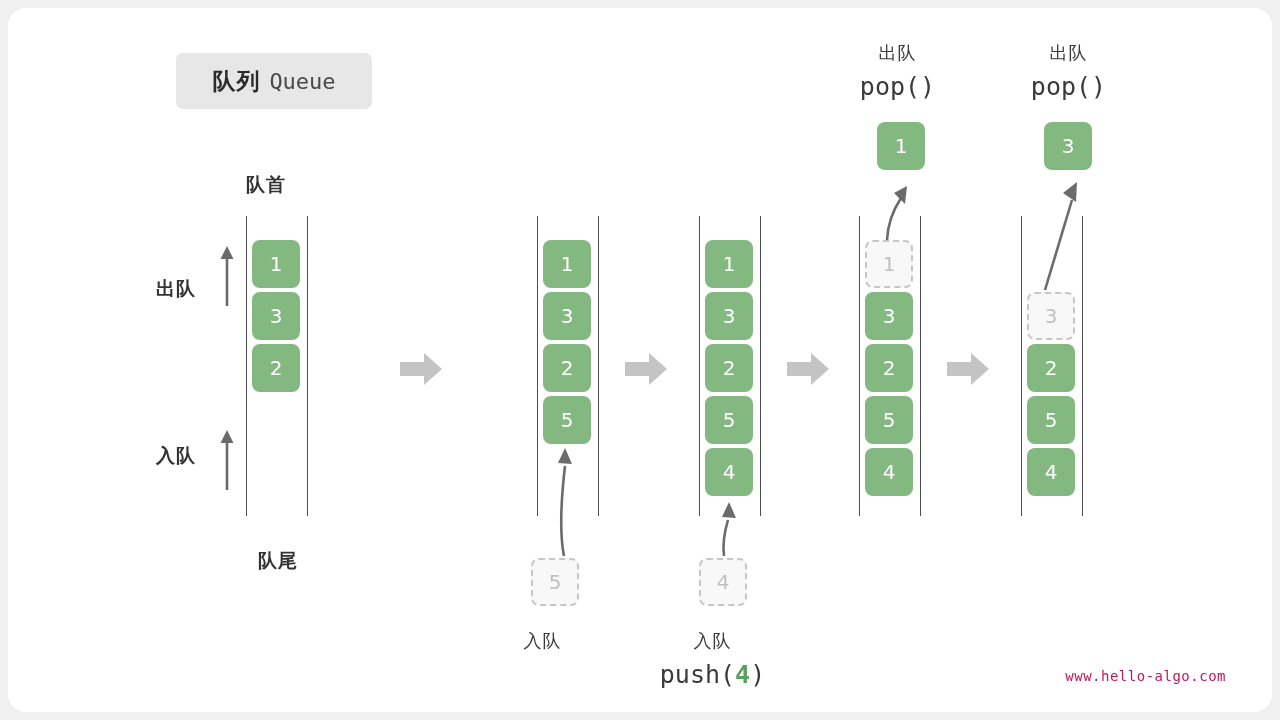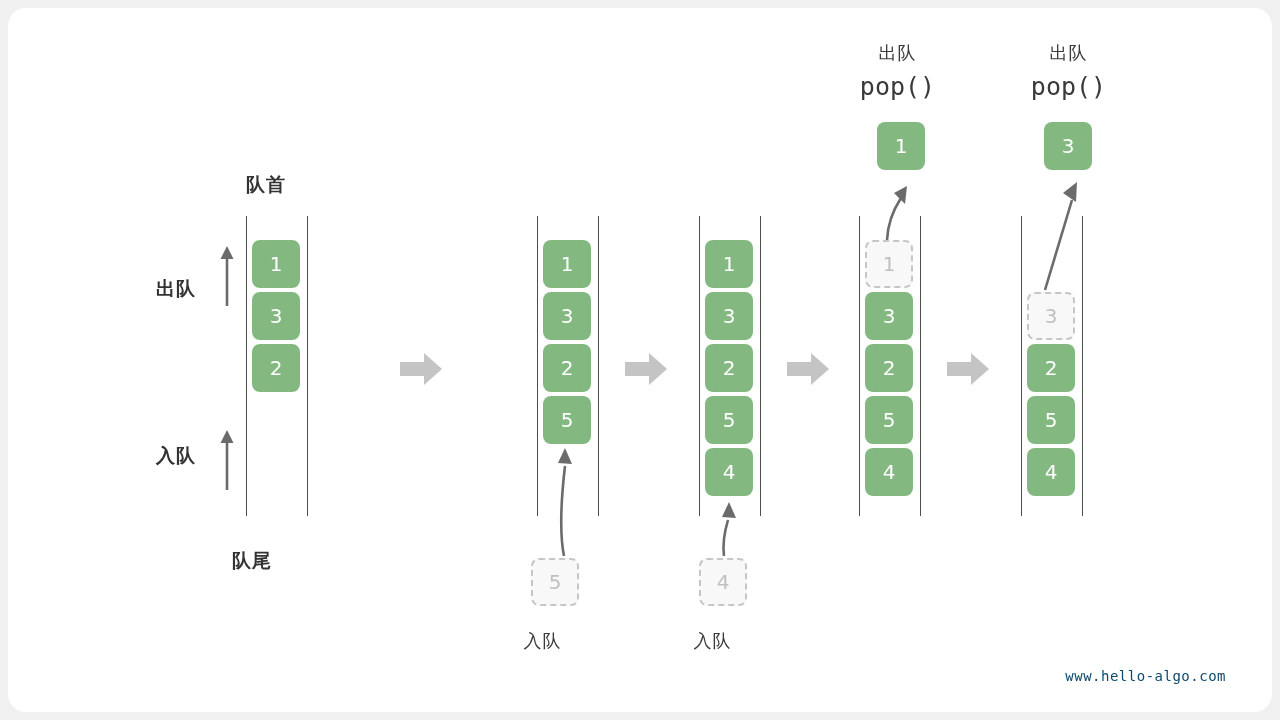--- a/index.html
+++ b/index.html
@@ -82,35 +82,39 @@
 
   
   .blockarrow {
     width: 42px; height: 34px;
   }
 
   
   #watermark {
     right: 46px; bottom: 28px;
     font-size: 14px;
-    color: #0c4a6e;
+    color: #be185d;
     font-family: "DejaVu Sans Mono", "Liberation Mono", monospace;
     letter-spacing: 0.5px;
   }
 
   svg { display: block; overflow: visible; }
 </style>
 </head>
 <body>
 
 <div id="card">
 
+  <div class="abs" id="title-badge">
+    <span class="cn">队列</span>
+    <span class="en">Queue</span>
+  </div>
 
   <div class="abs cnlabel" style="left:238px; top:164px;">队首</div>
-  <div class="abs cnlabel" style="left:224px; top:540px;">队尾</div>
+  <div class="abs cnlabel" style="left:250px; top:540px;">队尾</div>
 
   <div class="abs cnlabel" style="left:148px; top:268px;">出队</div>
   <div class="abs cnlabel" style="left:148px; top:435px;">入队</div>
 
   <svg class="abs" style="left:208px; top:236px;" width="22" height="62">
     <line x1="11" y1="62" x2="11" y2="13" stroke="#6b6b6b" stroke-width="2.6"></line>
     <polygon points="11,2 17.5,15 4.5,15" fill="#6b6b6b"></polygon>
   </svg>
   <svg class="abs" style="left:208px; top:420px;" width="22" height="62">
     <line x1="11" y1="62" x2="11" y2="13" stroke="#6b6b6b" stroke-width="2.6"></line>
@@ -162,20 +166,21 @@
 
   <div class="abs cell ghost" style="left:691px; top:550px;">4</div>
 
   <svg class="abs" style="left:696px; top:486px;" width="60" height="62">
     <path d="M 20 62 Q 18 46 24 26" stroke="#6b6b6b" stroke-width="2.6" fill="none"></path>
     <polygon points="25,8 32,24 18,23" fill="#6b6b6b"></polygon>
   </svg>
 
   <div class="abs oplabel" style="left:632px; top:620px; width:145px;">
     <span class="cn">入队</span>
+    <span class="code"><span>push(</span><span class="arg">4</span><span>)</span></span>
   </div>
 
   <svg class="abs blockarrow" style="left:779px; top:344px;" viewBox="0 0 42 34">
     <polygon points="0,10 24,10 24,1 42,17 24,33 24,24 0,24" fill="#c4c4c4"></polygon>
   </svg>
 
   <div class="abs rail" style="left:851px; top:208px; height:300px;"></div>
   <div class="abs rail" style="left:912px; top:208px; height:300px;"></div>
 
   <div class="abs cell ghost" style="left:857px; top:232px;">1</div>

